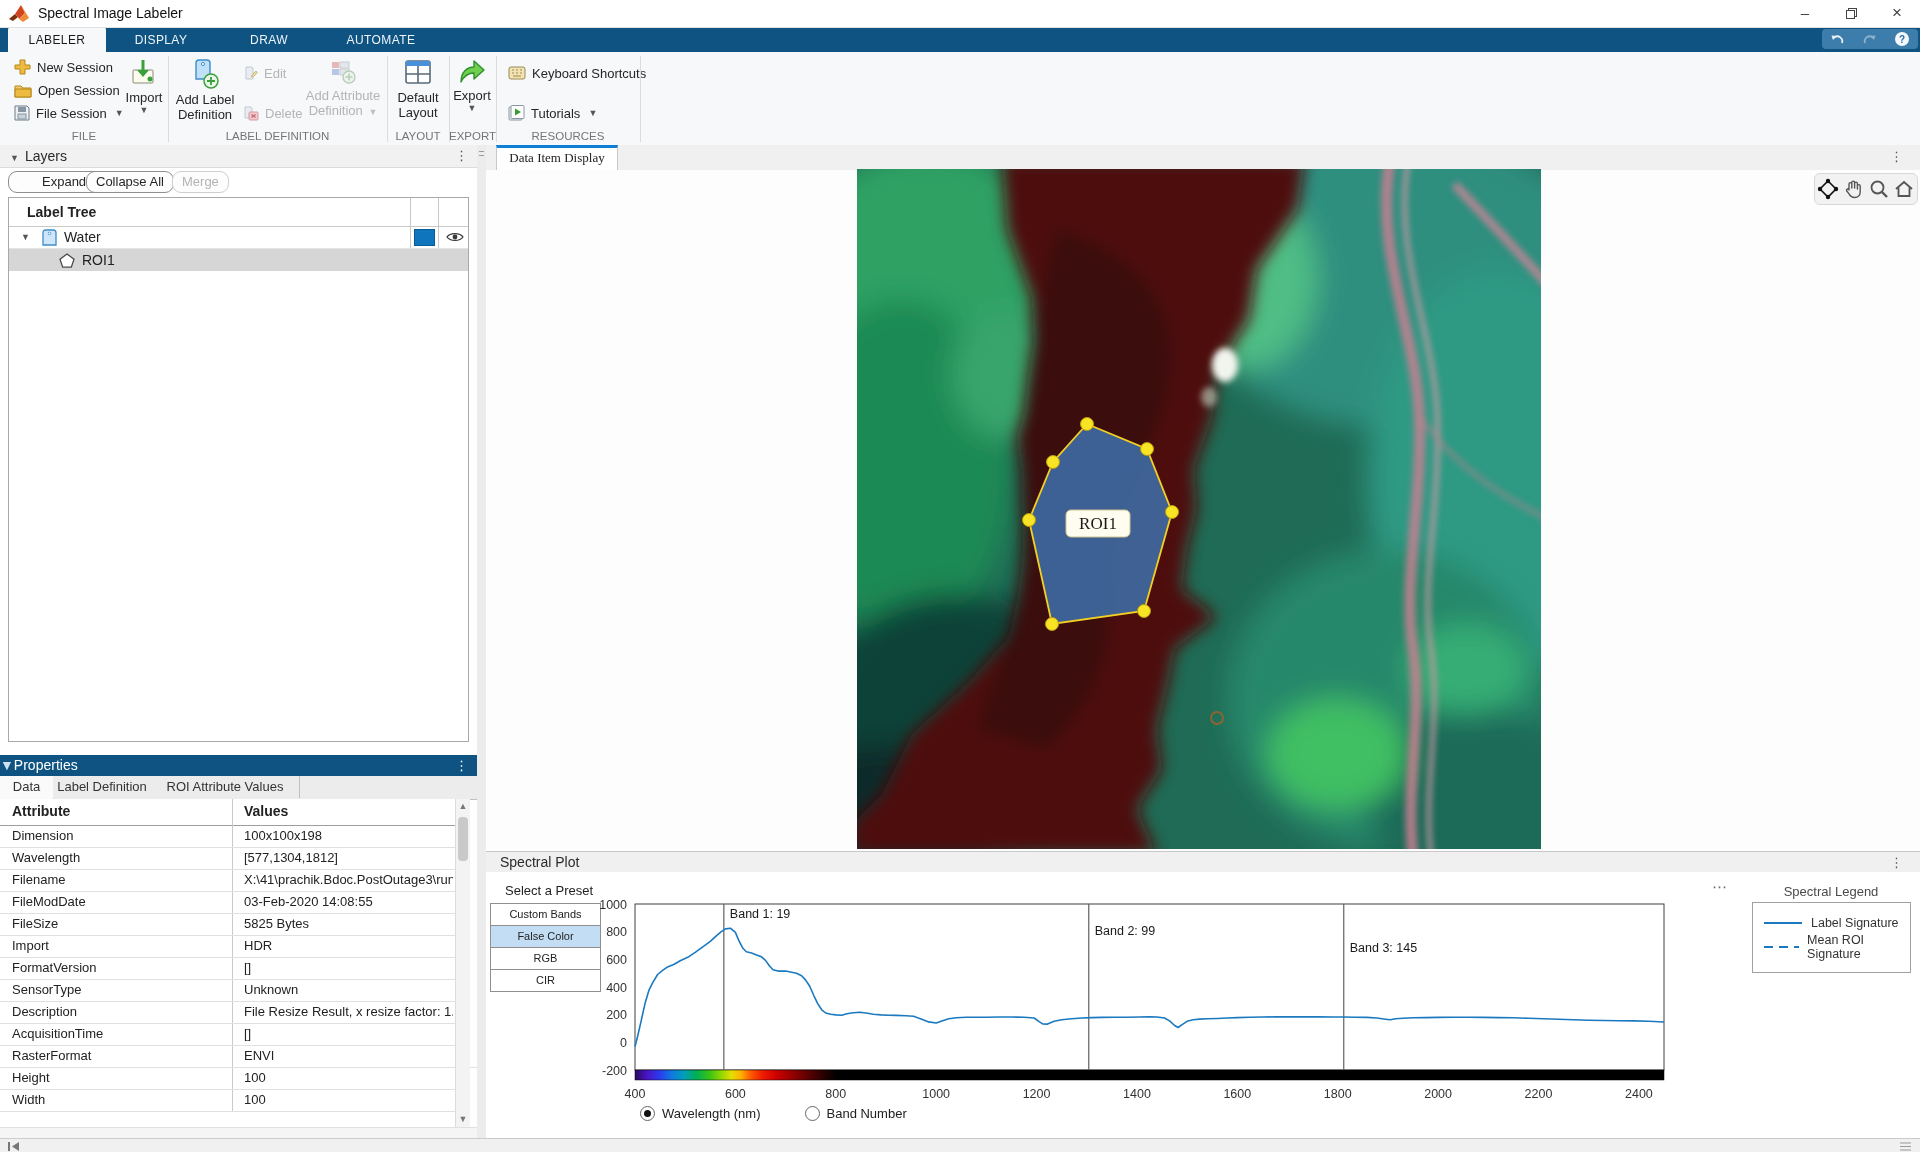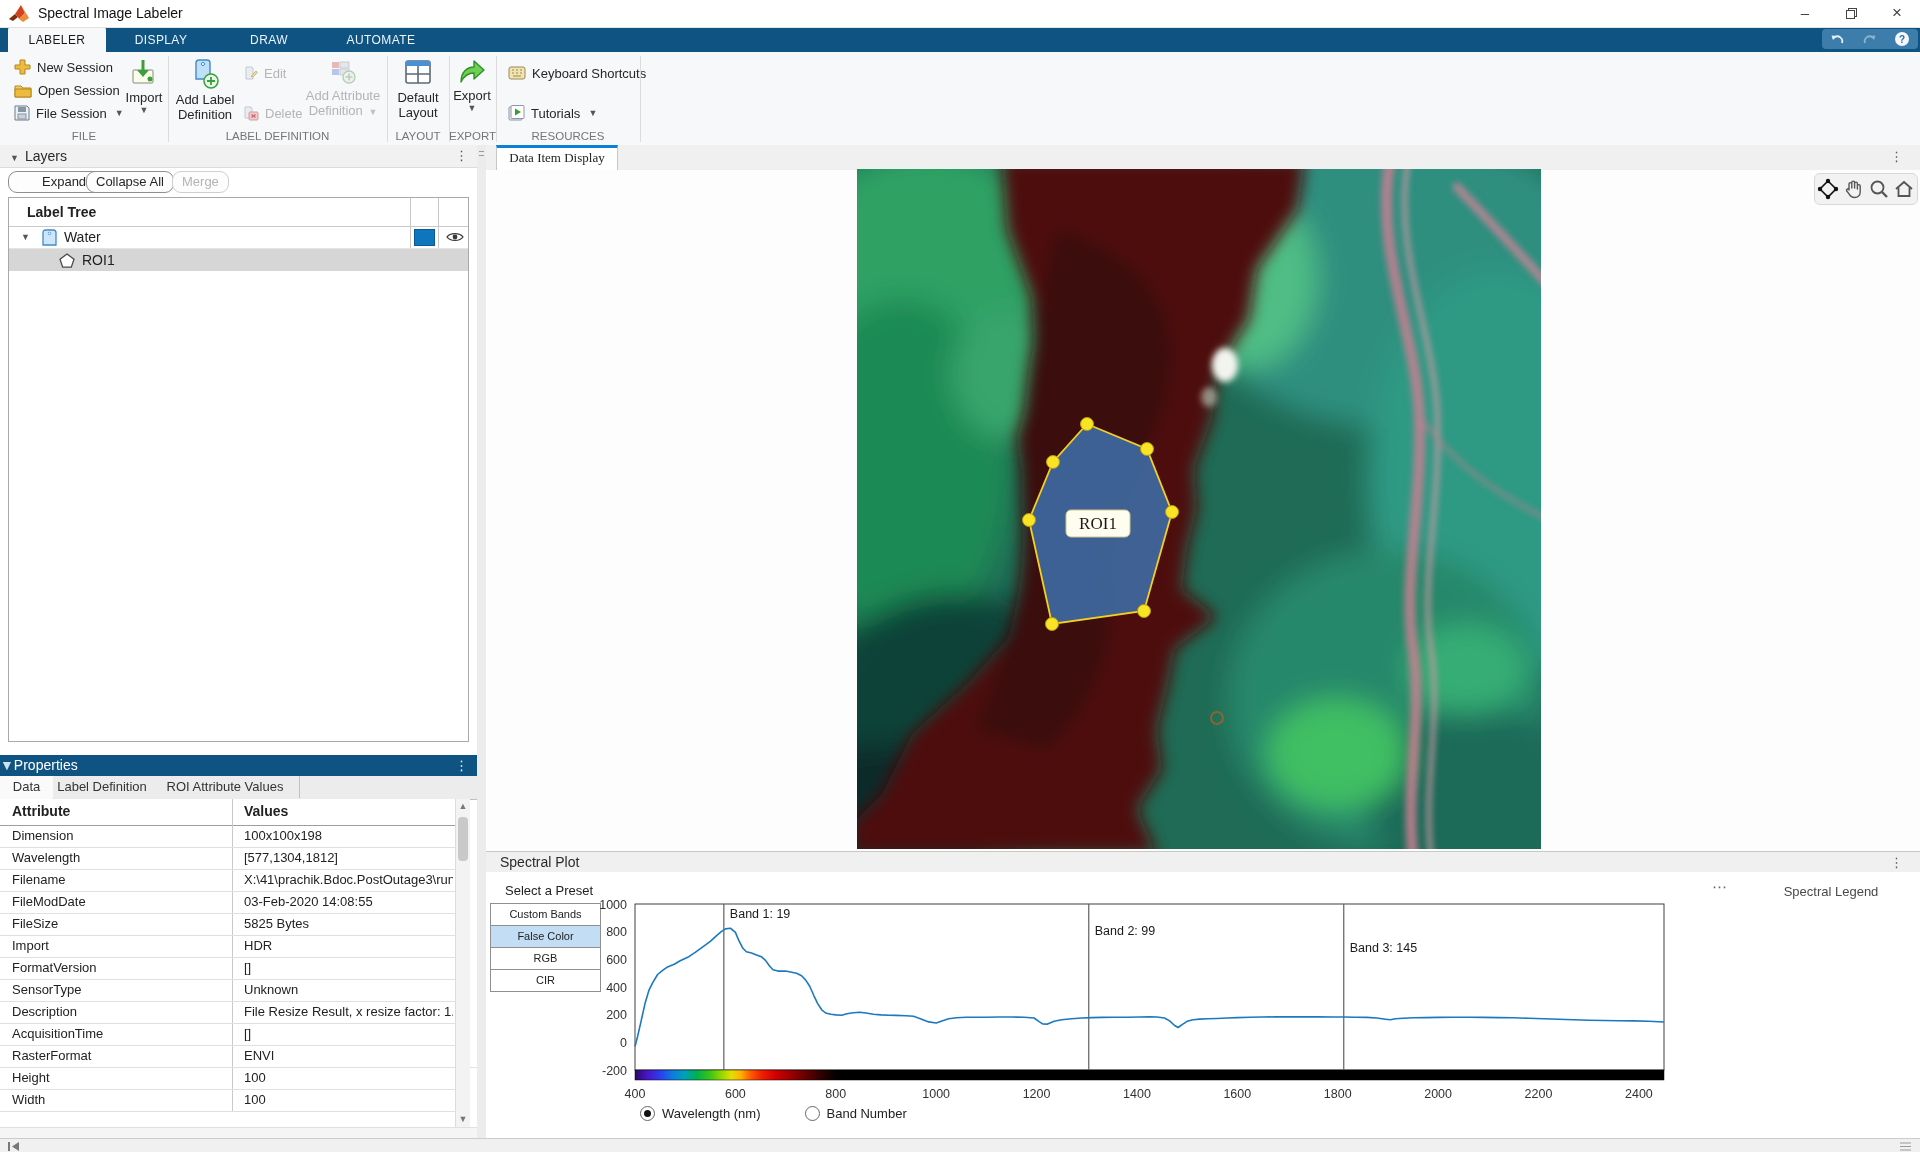--- a/index.html
+++ b/index.html
@@ -507,20 +507,34 @@
       <line x1="143.84536585365854" y1="28" x2="143.84536585365854" y2="194" stroke="#606060" stroke-width="1.2"></line>
       <text x="149.84536585365854" y="42" font-size="12.5" fill="#1a1a1a">Band 1: 19</text>
       <line x1="508.7639024390244" y1="28" x2="508.7639024390244" y2="194" stroke="#606060" stroke-width="1.2"></line>
       <text x="514.7639024390244" y="59" font-size="12.5" fill="#1a1a1a">Band 2: 99</text>
       <line x1="763.7551219512195" y1="28" x2="763.7551219512195" y2="194" stroke="#606060" stroke-width="1.2"></line>
       <text x="769.7551219512195" y="76" font-size="12.5" fill="#1a1a1a">Band 3: 145</text>
       <polyline points="55.0,170.5 57.5,160.8 61.0,145.6 65.0,127.6 69.1,113.8 72.6,106.8 77.6,98.5 82.6,94.4 87.6,90.9 94.2,88.2 100.2,84.7 107.7,81.3 115.2,76.4 122.8,70.9 130.3,65.3 136.3,59.8 141.3,55.7 145.4,52.9 150.4,52.2 155.4,56.4 158.9,64.7 162.9,72.3 166.4,75.7 171.5,77.1 176.5,78.9 181.5,80.8 185.5,84.4 189.5,90.0 193.0,93.7 198.1,95.1 205.6,95.0 211.6,96.2 216.6,97.2 221.6,99.7 225.7,104.1 229.7,110.3 233.7,119.3 237.7,127.6 241.7,133.8 245.7,137.0 250.8,138.3 255.8,138.9 261.8,139.2 266.8,137.8 273.3,136.7 279.9,136.3 285.9,137.0 293.4,138.3 301.0,138.9 308.5,139.2 316.0,139.4 326.1,139.8 333.6,140.3 341.1,143.1 348.6,145.9 356.2,147.0 361.2,145.3 368.7,142.8 376.2,141.7 386.3,141.3 396.3,141.2 406.4,141.2 418.9,141.0 431.5,141.0 444.0,141.3 454.1,142.0 459.1,145.6 462.6,147.9 467.6,148.1 474.1,145.3 481.7,143.8 491.7,142.7 501.7,142.0 511.8,141.6 521.8,141.4 534.4,141.3 546.9,141.2 559.5,141.0 569.5,140.7 577.0,141.0 584.6,142.0 589.6,144.9 594.6,149.5 598.1,151.5 602.1,148.6 607.1,145.3 613.2,143.8 619.7,143.1 627.2,142.8 637.3,142.5 647.3,142.0 657.3,141.6 669.9,141.3 682.4,141.0 695.0,140.9 707.5,140.9 722.6,140.9 737.7,140.9 752.7,141.0 763.8,141.0 775.3,141.2 786.8,141.4 796.9,142.0 805.4,143.2 810.4,143.8 815.5,142.8 823.0,142.3 833.0,141.8 845.6,141.6 858.1,141.4 873.2,141.3 888.2,141.3 903.3,141.4 918.4,141.6 933.4,141.8 948.5,142.3 963.5,142.7 978.6,143.2 993.6,143.8 1008.7,144.2 1023.8,144.5 1038.8,144.8 1053.9,144.9 1068.9,145.3 1084.0,146.0" fill="none" stroke="#1b79c0" stroke-width="1.6" stroke-linejoin="round"></polyline>
     </svg>
 
   <div class="abs legend-title">Spectral Legend</div>
+  <div class="abs legend-box" id="legend-box">
+      <div class="leg-entry" style="top: 12px;">
+        <svg width="40" height="6">
+          <line x1="1" y1="3" x2="39" y2="3" stroke="#1b79c0" stroke-width="2"></line>
+        </svg>
+        <span style="margin-left: 8px;">Label Signature</span>
+      </div>
+      <div class="leg-entry" style="top: 36px;">
+        <svg width="40" height="6">
+          <line x1="1" y1="3" x2="39" y2="3" stroke="#1b79c0" stroke-width="2" stroke-dasharray="9,6"></line>
+        </svg>
+        <span style="margin-left: 8px;">Mean ROI Signature</span>
+      </div>
+    </div>
 
   <div class="abs radios" id="radio-row">
       <div class="radio">
         <div class="rc on"></div>
         <span>Wavelength (nm)</span>
       </div>
       <div class="radio">
         <div class="rc"></div>
         <span>Band Number</span>
       </div>

